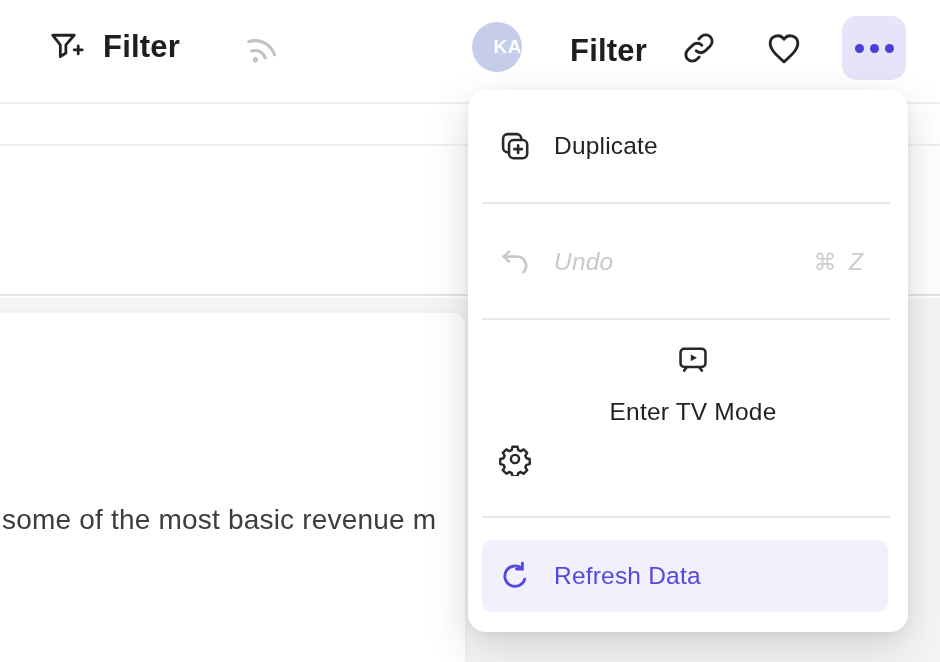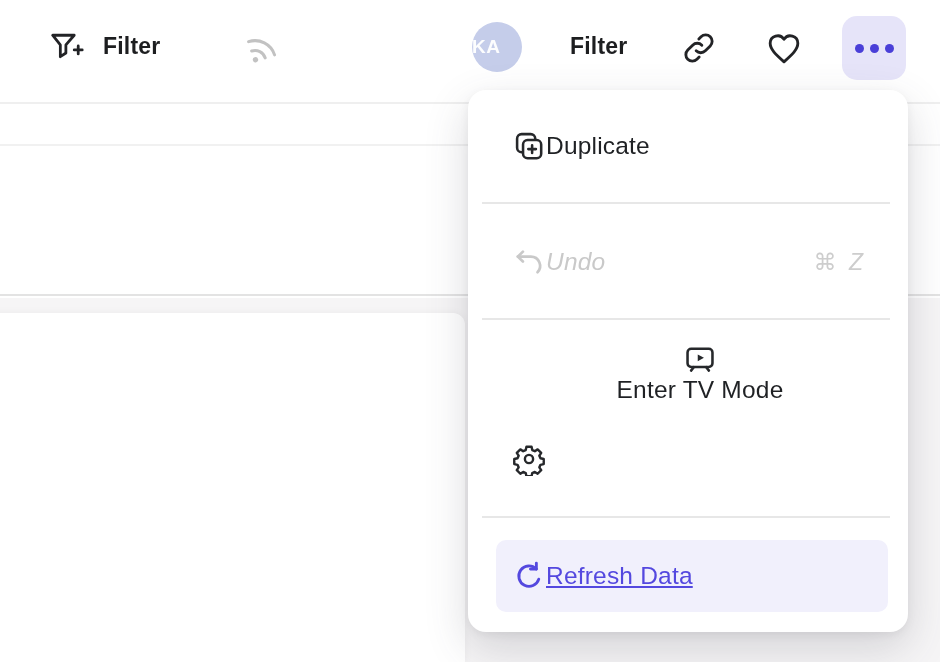--- a/index.html
+++ b/index.html
@@ -33,79 +33,80 @@
     box-shadow:0 0 8px rgba(0,0,0,0.05); z-index:1;
   }
   .paragraph{
     position:absolute; left:2px; top:502px; width:462px; overflow:hidden;
     font-size:28px; line-height:36px; color:#3c3d40; white-space:nowrap;
     letter-spacing:0.2px; z-index:2;
   }
 
   
   .tb-item{ position:absolute; display:flex; align-items:center; gap:18px; cursor:pointer; z-index:3; }
-  .tb-label{ font-size:23px; font-weight:700; color:#1d1e20; letter-spacing:0.2px; }
+  .tb-label{ font-size:31px; font-weight:700; color:#1d1e20; letter-spacing:0.2px; }
   .tb-filter{ left:48px; top:28px; }
   .tb-subscribe{ left:243px; top:28px; }
   .tb-subscribe .tb-label{ color:#c6c6c6; font-weight:700; }
   .tb-share{ left:570px; top:33px; }
   .icon{ display:inline-flex; align-items:center; justify-content:center; }
   .avatar{
     position:absolute; left:472px; top:22px; width:50px; height:50px; border-radius:50%;
-    background:#c5cdea; display:flex; align-items:center; justify-content:flex-start; z-index:3; cursor:pointer;
+    background:#c5cdea; display:flex; align-items:center; justify-content:flex-end; z-index:3; cursor:pointer;
   }
   .avatar span{ font-size:19px; font-weight:700; color:rgba(255,255,255,0.95); letter-spacing:0.5px; }
   .tb-icon-btn{ position:absolute; z-index:3; cursor:pointer; display:flex; align-items:center; justify-content:center; }
   .tb-link{ left:679px; top:28px; width:40px; height:40px; }
   .tb-heart{ left:763px; top:27px; width:42px; height:42px; }
   .more-btn{
     position:absolute; left:842px; top:16px; width:64px; height:64px; border-radius:15px;
     background:#e6e4f9; display:flex; align-items:center; justify-content:center; gap:6px;
     z-index:3; cursor:pointer;
   }
   .more-btn .dot{ width:9px; height:9px; border-radius:50%; background:#4a3fd8; }
 
   
   .dropdown{
     position:absolute; left:468px; top:90px; width:440px; height:542px;
     background:#ffffff; border-radius:18px; z-index:10;
     box-shadow:0 16px 44px rgba(70,70,85,0.20), 0 3px 10px rgba(0,0,0,0.06);
   }
   .mi{
-    position:absolute; left:28px; right:20px; display:flex; align-items:center;
-    padding-left:16px; cursor:pointer;text-align:right;
+    position:absolute; left:14px; right:20px; display:flex; align-items:center;
+    gap:22px; padding-left:16px; cursor:pointer;text-align:right;
   }
   .mi .icon{ width:34px; height:34px; flex:0 0 34px; }
   .mi-label{ font-size:24.5px; font-weight:500; color:#1f2124; letter-spacing:0.2px; }
   .mi-duplicate{ top:28px;  height:56px; }
   .mi-undo{ top:144px; height:56px; cursor:default;font-style:italic; }
   .mi-undo .mi-label{ color:#c9c9c9; }
   .mi-shortcut{ margin-left:auto; padding-right:22px; font-size:23px; color:#cdcdcd; letter-spacing:3px; }
   .mi-tv{ top:252px; height:72px;flex-direction:column; }
   .mi-manage{ top:333px; height:72px; }
   .mi-refresh{
     top:450px; height:72px; background:#f1f0fc; border-radius:10px;
   }
-  .mi-refresh .mi-label{ color:#5448df;text-decoration:underline; }
+  .mi-refresh .mi-label{ color:#5448df; }
   .menu-divider{
     position:absolute; left:14px; width:408px; border-top:2px solid #e7e7e7; height:0;
   }
   .div-1{ top:112px; } .div-2{ top:228px; } .div-3{ top:426px; }
 
   svg{ display:block; }
 </style>
 </head>
 <body>
 
 <div class="stage">
 
   <div class="bg-lower"></div>
   <div class="bg-strip"></div>
   <div class="bg-section"></div>
   <div class="bg-card"></div>
+  <div class="paragraph">some of the most basic revenue m</div>
 
   <div class="toolbar"></div>
 
   <div class="tb-item tb-filter">
     <span class="icon">
       <svg width="37" height="37" viewBox="0 0 24 24" fill="none" stroke="#222326" stroke-width="1.8" stroke-linejoin="round" stroke-linecap="round">
         <path d="M3 4.7h14L11.6 10.9v5.3L8 18.6v-7.7L3 4.7Z"></path>
         <path d="M19.6 11.6v5.2M17 14.2h5.2"></path>
       </svg>
     </span>

